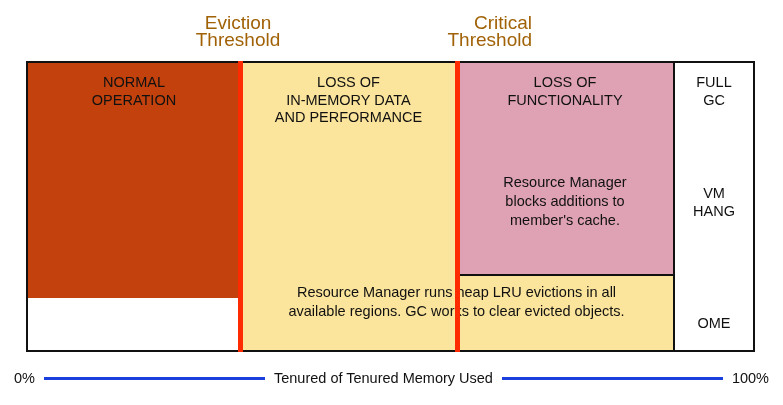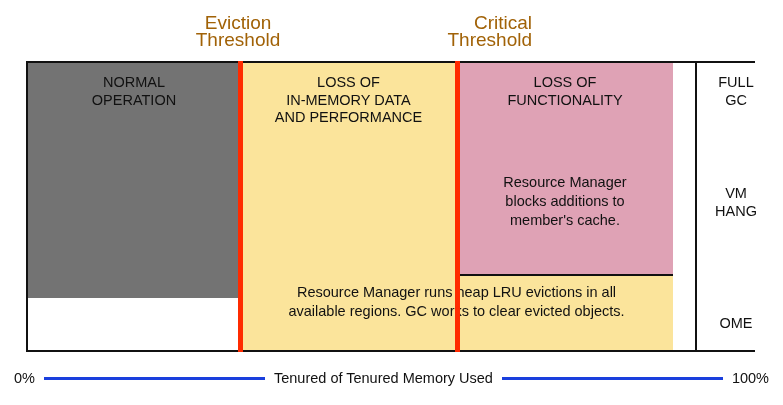--- a/index.html
+++ b/index.html
@@ -56,21 +56,21 @@
     position: absolute;
     box-sizing: border-box;
   }
 
   
   #normal-band {
     left: 0px;
     top: 0px;
     width: 212px;
     height: 235px;
-    background: #737373;
+    background: #c2410c;
   }
   #loss-data-band {
     left: 212px;
     top: 0px;
     width: 217px;
     height: 287px;
     background: #fbe49b;
   }
   #loss-func-band {
     left: 429px;
@@ -89,21 +89,20 @@
     background: #fbe49b;
   }
   
   #status-column {
     left: 645px;
     top: 0px;
     width: 80px;
     height: 287px;
     background: #ffffff;
     border-left: 2px solid #111111;
-    margin-left: 22px;
   }
 
   
   .band-title {
     position: absolute;
     left: 0;
     right: 0;
     top: 11px;
     text-align: center;
     font-size: 14.5px;

